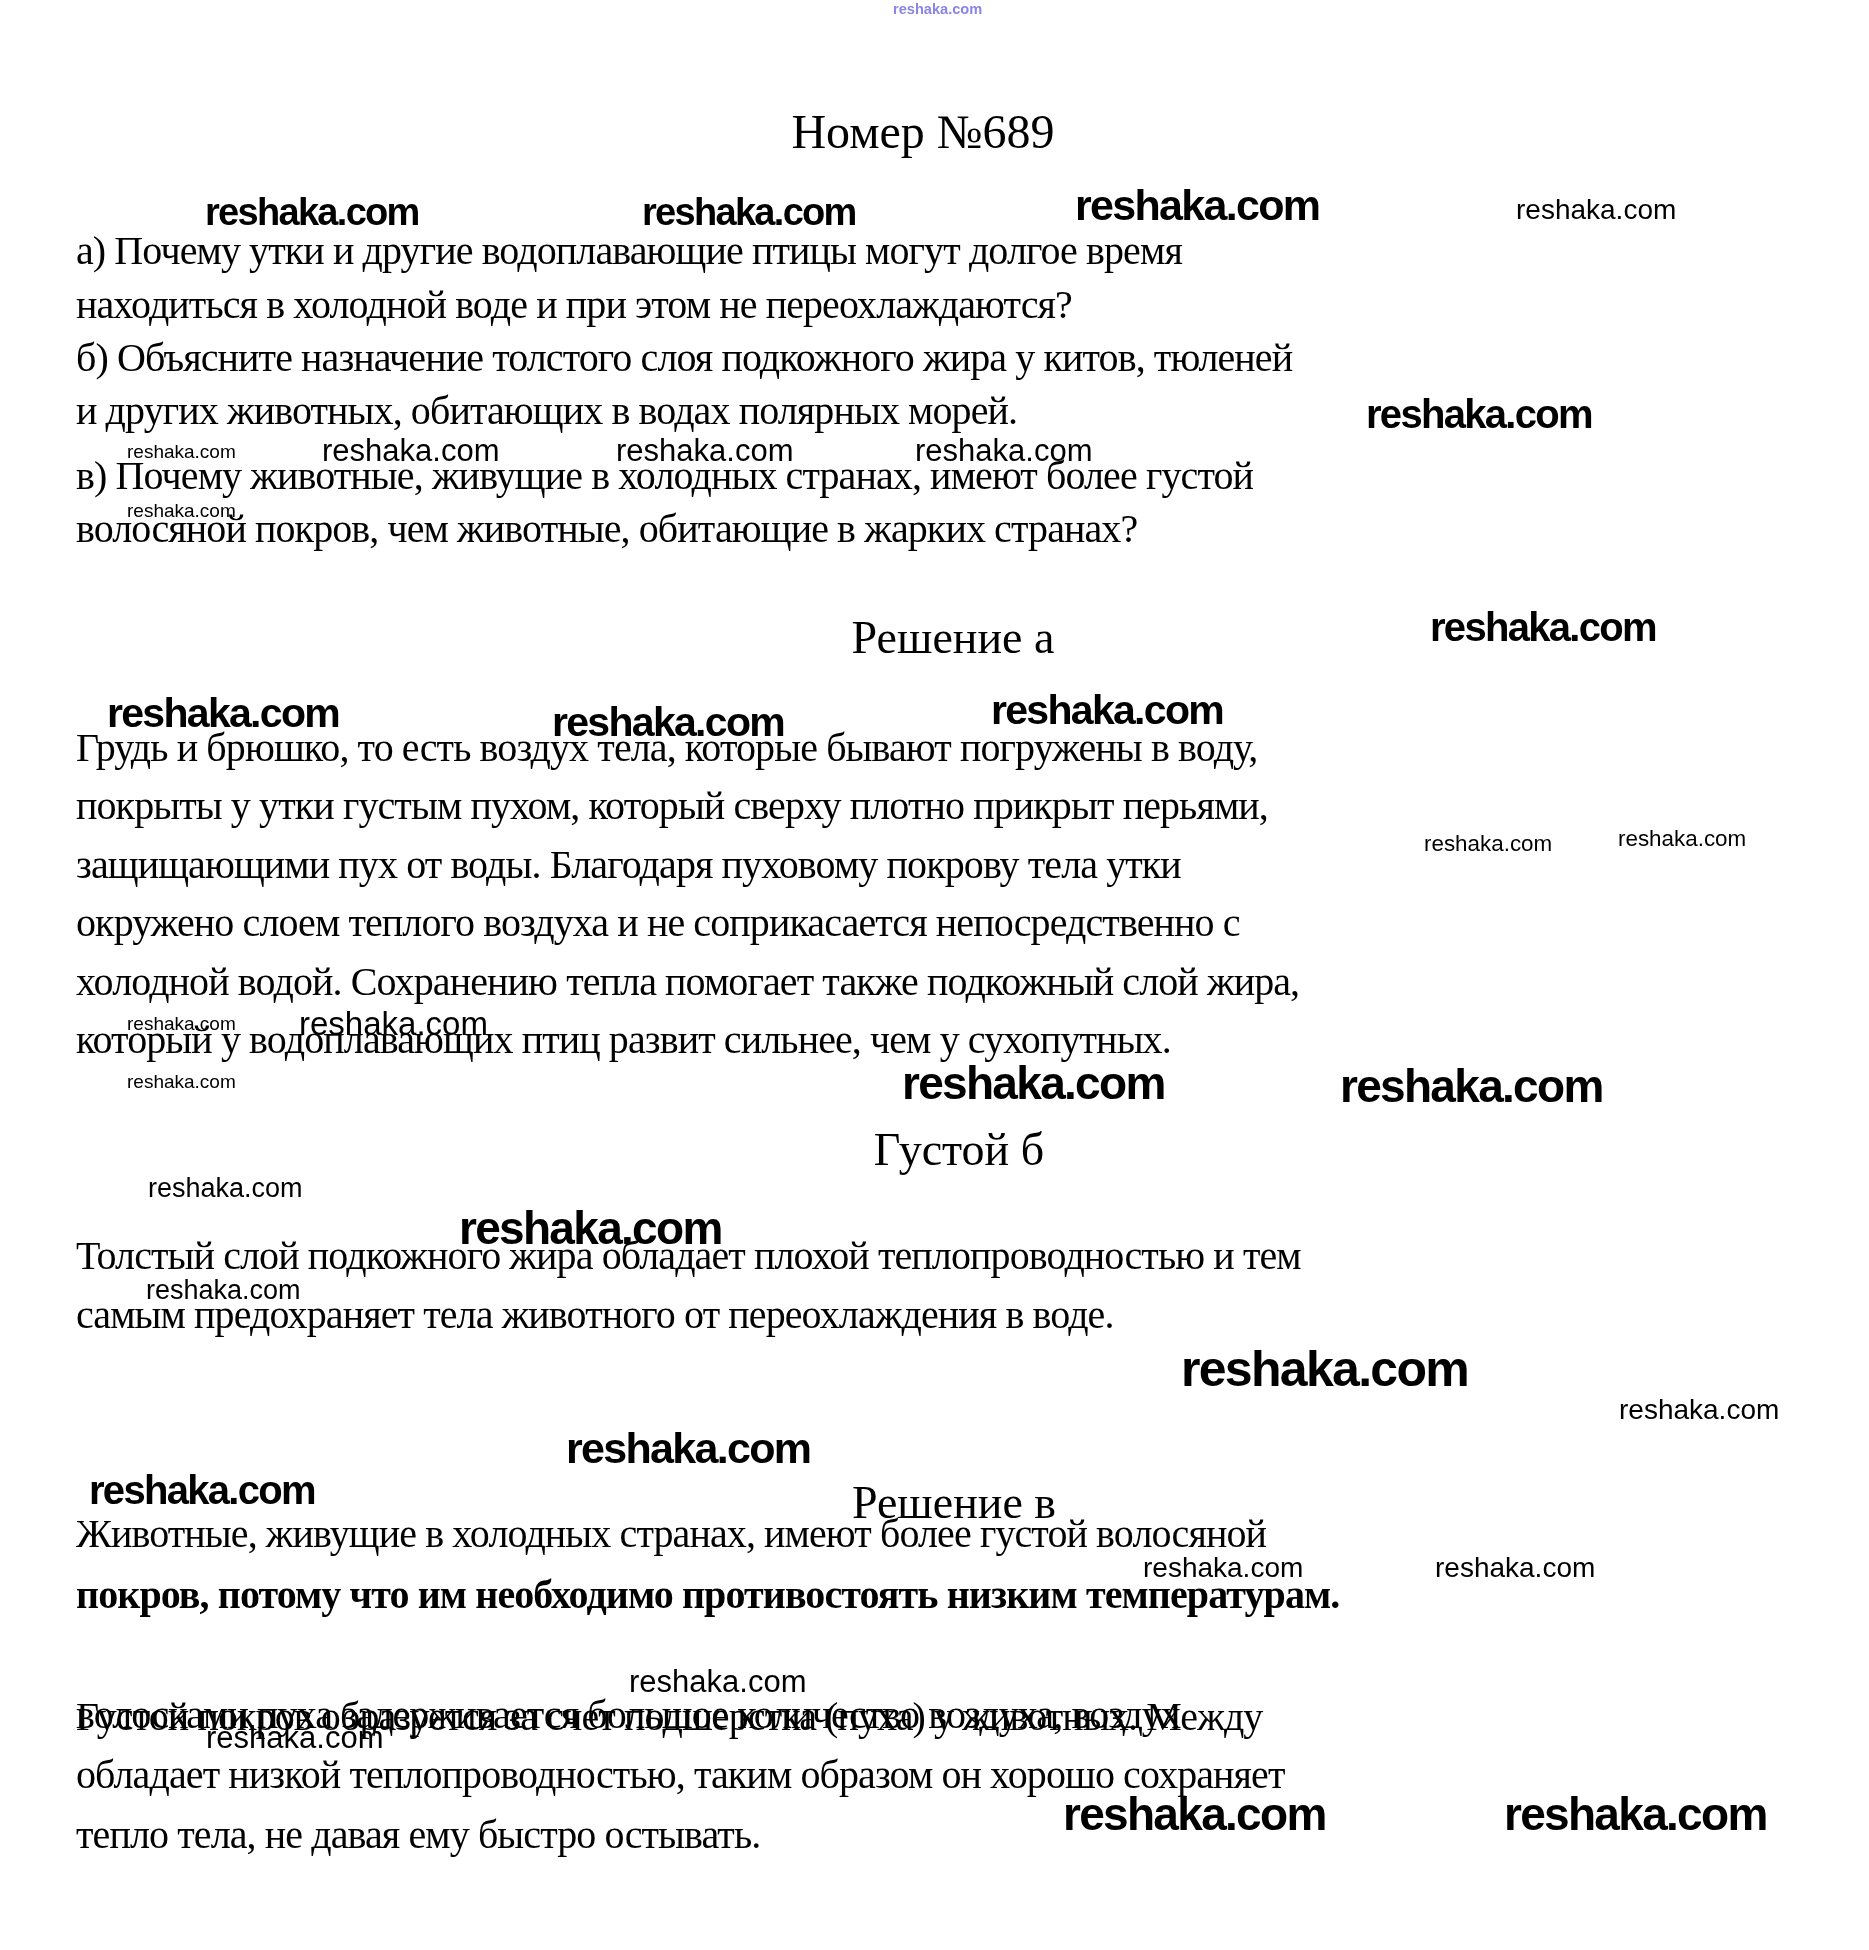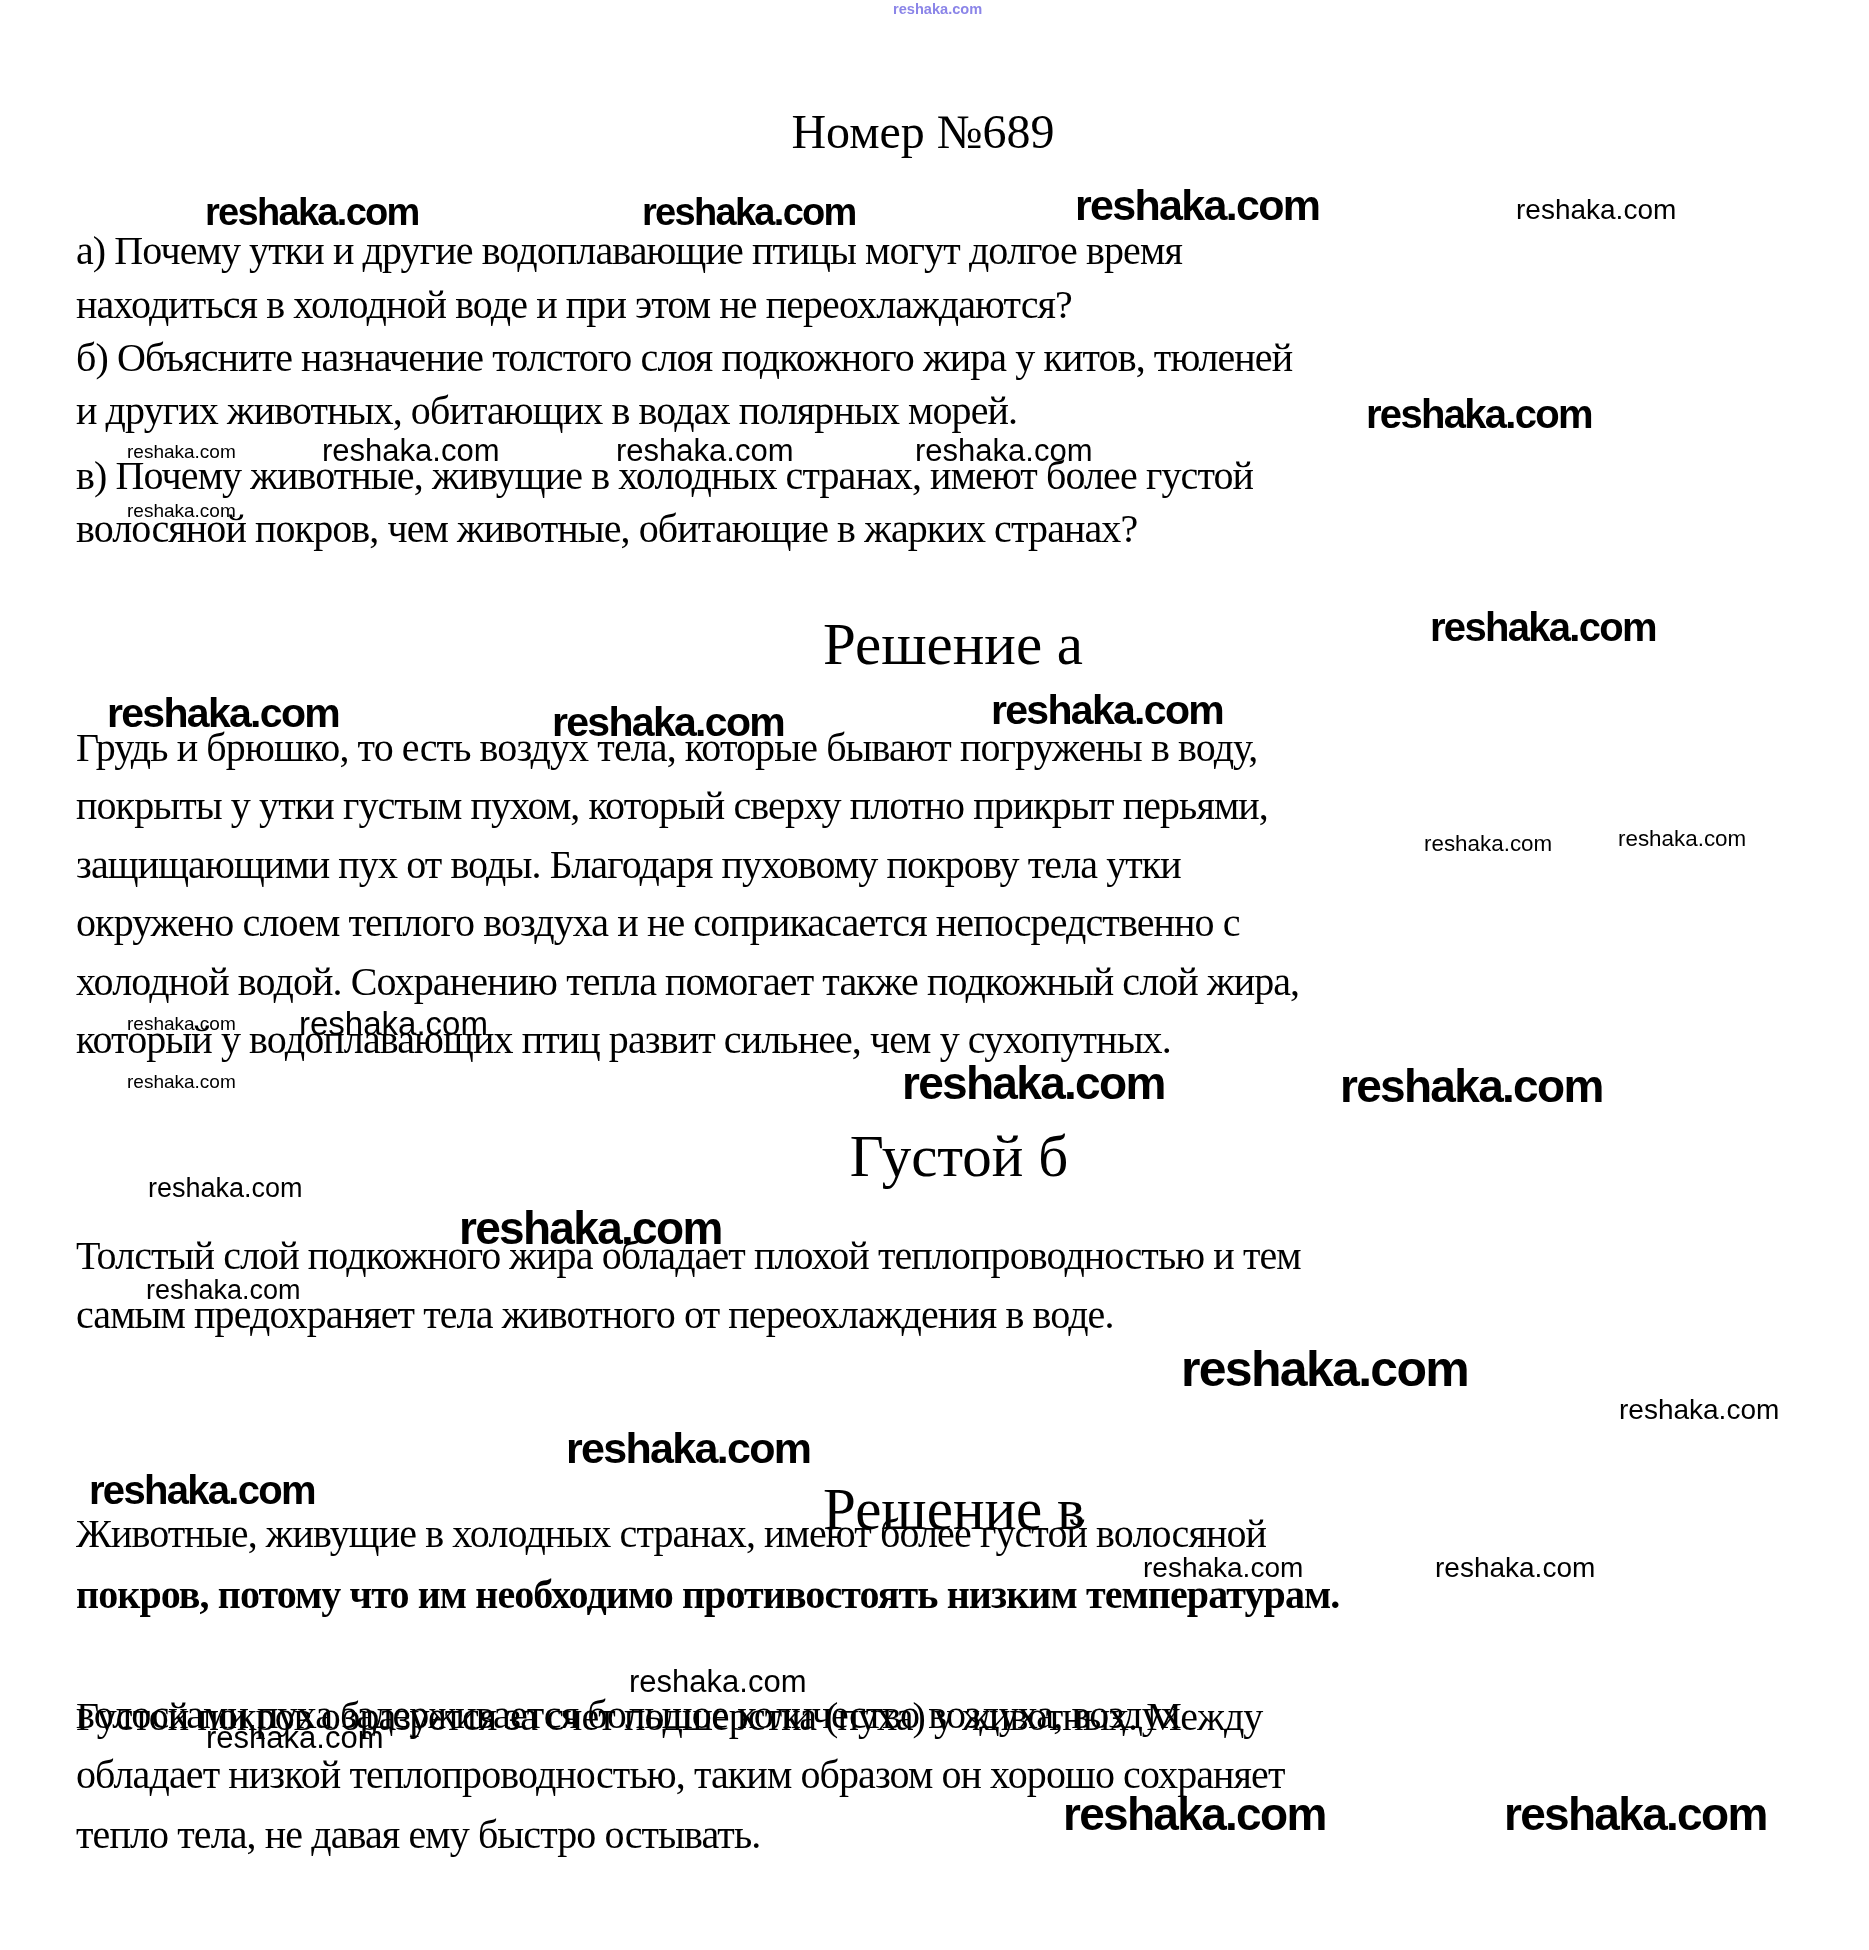--- a/index.html
+++ b/index.html
@@ -21,21 +21,21 @@
     line-height:1;
     letter-spacing:-0.9px;
     color:#000;
   }
   .heading {
     position:absolute;
     left:0; right:0;
     text-align:center;
     white-space:nowrap;
     font-family:"Liberation Serif", serif;
-    font-size:59px;
+    font-size:46px;
     line-height:1;
     color:#000;
   }
   .wm {
     position:absolute;
     white-space:nowrap;
     font-family:"Liberation Sans", sans-serif;
     font-weight:400;
     line-height:1;
     color:#000;

